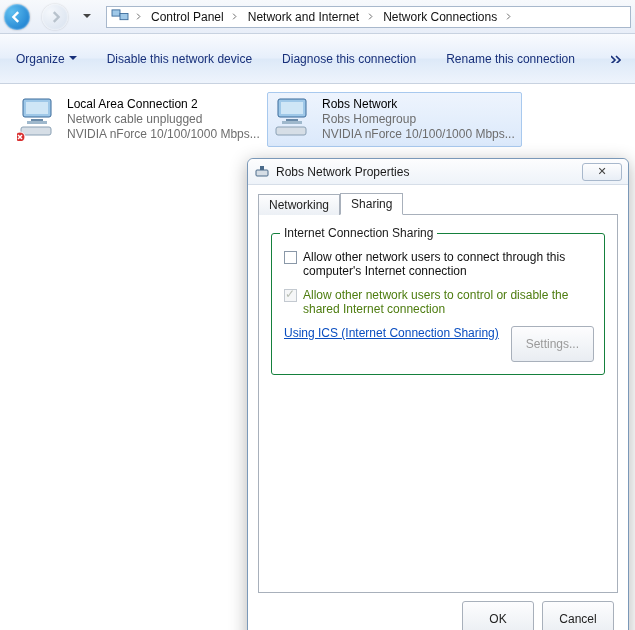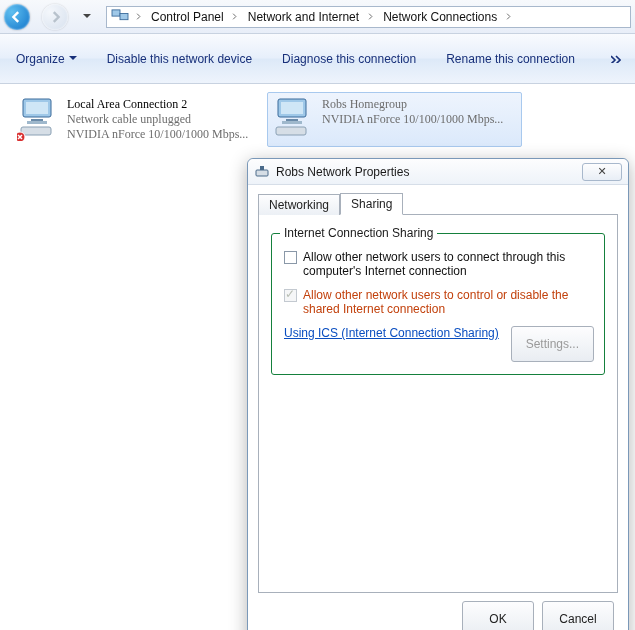--- a/index.html
+++ b/index.html
@@ -92,21 +92,20 @@
   }
   .tb-sep { width: 10px; }
   .tb-chev { margin-left: auto; padding: 4px 6px; }
 
   
   .content {
     padding: 8px 12px;
     display: flex;
     gap: 0;
     background: #fff;
-    font-family: Liberation Serif, serif;
   }
   .conn {
     width: 255px;
     display: flex;
     gap: 6px;
     padding: 4px;
     border: 1px solid transparent;
     border-radius: 2px;
   }
   .conn.selected {
@@ -193,21 +192,21 @@
     background: #fff;
     padding: 0 4px;
     color: #1a1a1a;
   }
   .chk-row {
     display: flex;
     gap: 6px;
     margin: 6px 0 10px 2px;
     color: #111;
   }
-  .chk-row.disabled { color: #c2410c; }
+  .chk-row.disabled { color: #4d7c0f; }
   .chk {
     width: 13px; height: 13px;
     border: 1px solid #8a98a8;
     background: #fff;
     flex-shrink: 0;
     margin-top: 1px;
     position: relative;
   }
   .chk.disabled { border-color: #c3c9d0; background: #f5f6f7; }
   .chk.checked::after {
@@ -343,20 +342,21 @@
     <div class="conn-icon">
       <svg viewBox="0 0 44 44">
         <rect x="6" y="2" width="28" height="18" rx="2" class="mon"></rect>
         <rect x="9" y="5" width="22" height="12" fill="#cfe6f6"></rect>
         <rect x="14" y="22" width="12" height="2" fill="#6a8aa8"></rect>
         <rect x="10" y="24" width="20" height="3" fill="#9fb8cc"></rect>
         <rect x="4" y="30" width="30" height="8" rx="2" fill="#d6dee6" stroke="#8aa0b4"></rect>
       </svg>
     </div>
     <div class="conn-text">
+      <div class="conn-title">Robs Network</div>
       <div class="conn-sub">Robs Homegroup</div>
       <div class="conn-sub">NVIDIA nForce 10/100/1000 Mbps...</div>
     </div>
   </div>
 </div>
 
 <div class="dialog">
   <div class="dlg-title">
     <svg class="dlg-title-icon" viewBox="0 0 16 16">
       <rect x="2" y="6" width="12" height="6" rx="1" fill="#d6dee6" stroke="#4a6a8a"></rect>

